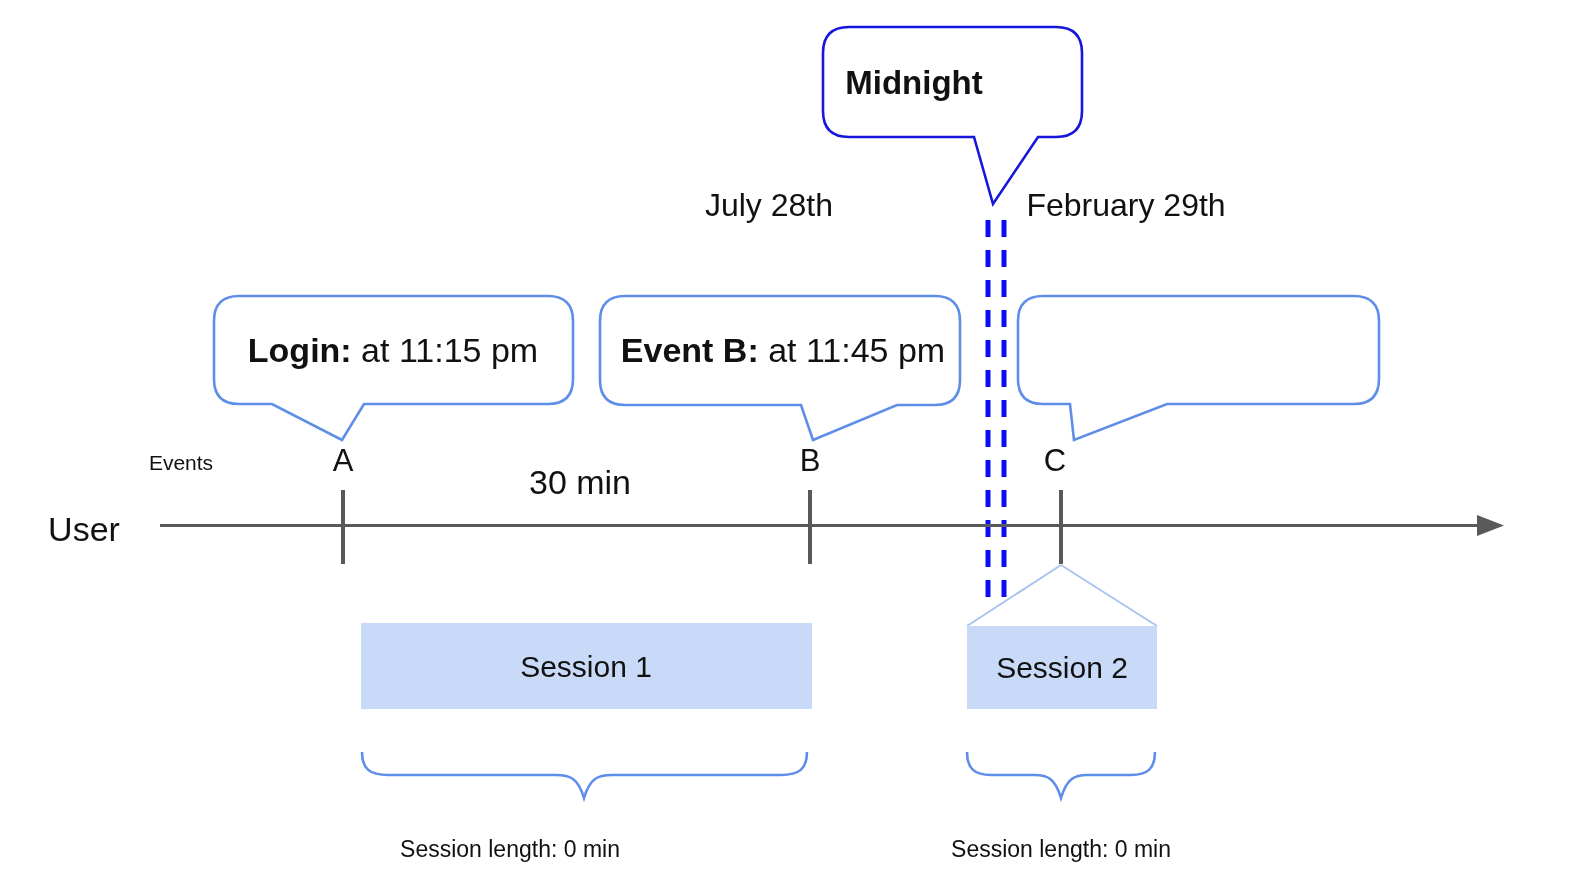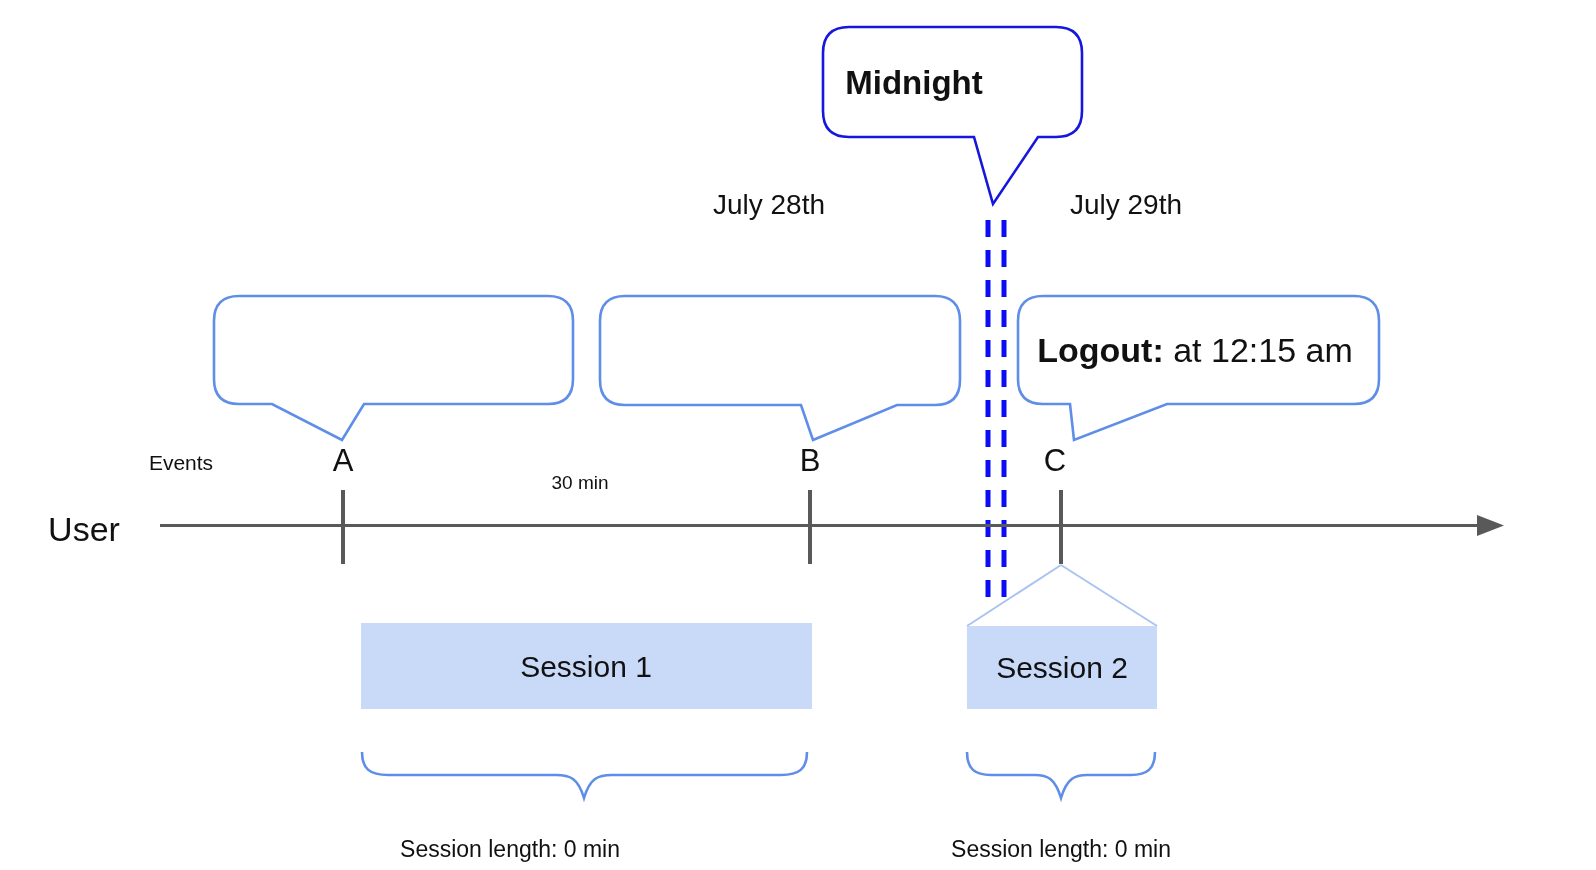--- a/index.html
+++ b/index.html
@@ -8,26 +8,26 @@
     font-family:"Liberation Sans", sans-serif; overflow:hidden;margin-top:24px;
   }
   .stage svg { position:absolute; left:0; top:0; }
   .txt {
     position:absolute; transform:translate(-50%,-50%);
     white-space:pre; color:#111111; line-height:1;
     font-family:"Liberation Sans", sans-serif;
   }
   .bold { font-weight:bold; }
   .callout-txt { font-size:34px; }
-  .date-txt { font-size:28px;text-align:center; }
+  .date-txt { font-size:32px;text-align:center; }
   .midnight-txt { font-size:33px; font-weight:bold; }
   .axis-txt { font-size:21px; }
   .marker-txt { font-size:31px; }
   .user-txt { font-size:34px;text-align:right; }
-  .interval-txt { font-size:19px; }
+  .interval-txt { font-size:34px; }
   .session-txt { font-size:30px;text-align:center; }
   .length-txt { font-size:23px; }
 </style>
 </head>
 <body>
 
 <div class="stage">
 
   <svg width="1596" height="870" viewBox="0 0 1596 870">
 
@@ -55,25 +55,26 @@
     <rect x="361" y="599" width="451" height="86" fill="#c9daf8"></rect>
     <rect x="967" y="602" width="190" height="83" fill="#c9daf8"></rect>
 
     <path d="M 362 728 C 362 745 370 751 388 751 L 556 751 C 570 751 578 754 584 774 C 590 754 598 751 612 751 L 781 751 C 799 751 807 745 807 728" fill="none" stroke-width="2.6" stroke="#5f8ee8"></path>
     <path d="M 967 728 C 967 745 975 751 991 751 L 1035 751 C 1047 751 1055 754 1061 774 C 1067 754 1075 751 1087 751 L 1131 751 C 1147 751 1155 745 1155 728" fill="none" stroke-width="2.6" stroke="#5f8ee8"></path>
   </svg>
 
   <div class="txt midnight-txt" style="left:914px; top:58px;">Midnight</div>
 
   <div class="txt date-txt" style="left:769px; top:181px;">July 28th</div>
-  <div class="txt date-txt" style="left:1126px; top:181px;">July 29th</div>
+  <div class="txt date-txt" style="left:1126px; top:181px;">February 29th</div>
 
+  <div class="txt callout-txt" style="left:393px; top:326px;"><span class="bold">Login:</span><span> at 11:15 pm</span></div>
 
+  <div class="txt callout-txt" style="left:783px; top:326px;"><span class="bold">Event B:</span><span> at 11:45 pm</span></div>
 
-  <div class="txt callout-txt" style="left:1195px; top:326px;"><span class="bold">Logout:</span><span> at 12:15 am</span></div>
 
   <div class="txt axis-txt" style="left:181px; top:438px;">Events</div>
 
   <div class="txt marker-txt" style="left:343px; top:436px;">A</div>
   <div class="txt marker-txt" style="left:810px; top:436px;">B</div>
   <div class="txt marker-txt" style="left:1055px; top:436px;">C</div>
 
   <div class="txt user-txt" style="left:84px; top:505px;">User</div>
 
   <div class="txt interval-txt" style="left:580px; top:458px;">30 min</div>

